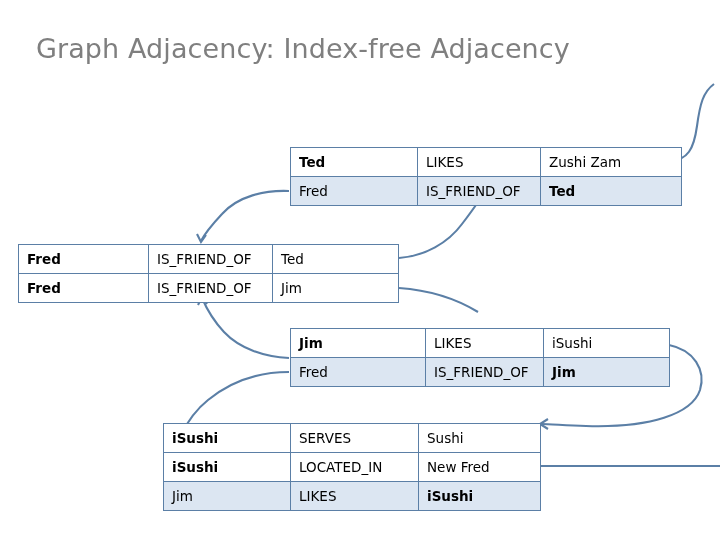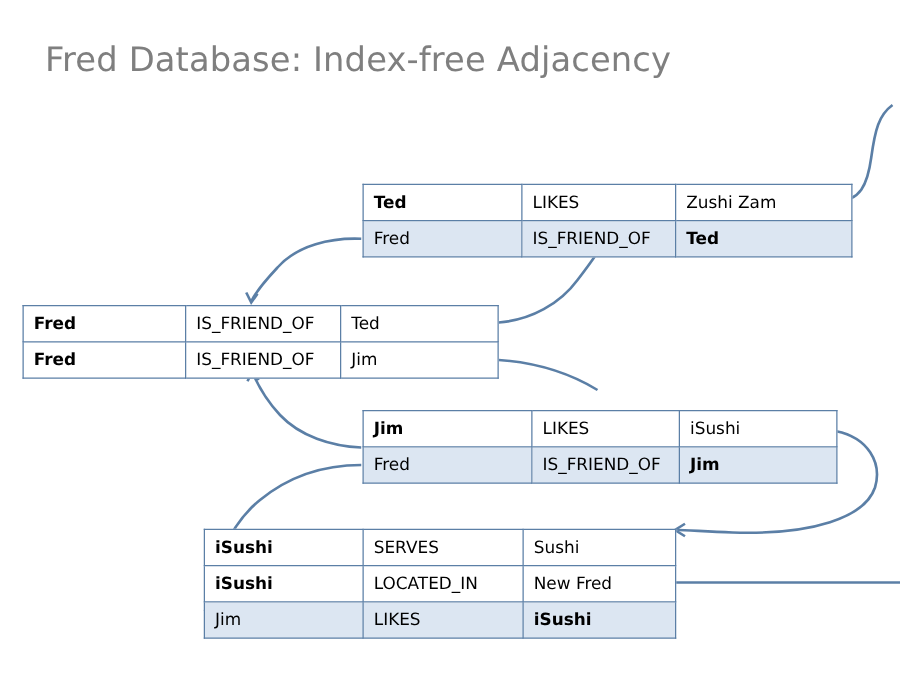--- a/index.html
+++ b/index.html
@@ -97,21 +97,21 @@
   #table-isushi         { left: 163px; top: 423px; width: 377px; }
   #table-isushi td:nth-child(1) { width: 127px; }
   #table-isushi td:nth-child(2) { width: 128px; }
   #table-isushi td:nth-child(3) { width: 122px; }
 </style>
 </head>
 <body>
 
 <div id="slide">
 
-  <div id="slide-title">Fred Database: Index-free Adjacency</div>
+  <div id="slide-title">Graph Adjacency: Index-free Adjacency</div>
 
   <svg id="connectors" viewBox="0 0 720 540" width="720" height="540">
 
     <path d="M 669 161 C 688 161, 694 148, 697 126 C 700 104, 703 92, 714 84"></path>
 
     <path d="M 289 191 C 265 190, 238 196, 222 214 C 208 229, 203 237, 201 241"></path>
     <path d="M 197 234 L 201 242 L 206 235"></path>
 
     <path d="M 399 258 C 425 256, 448 243, 462 224 C 472 211, 476 205, 478 202"></path>
 

